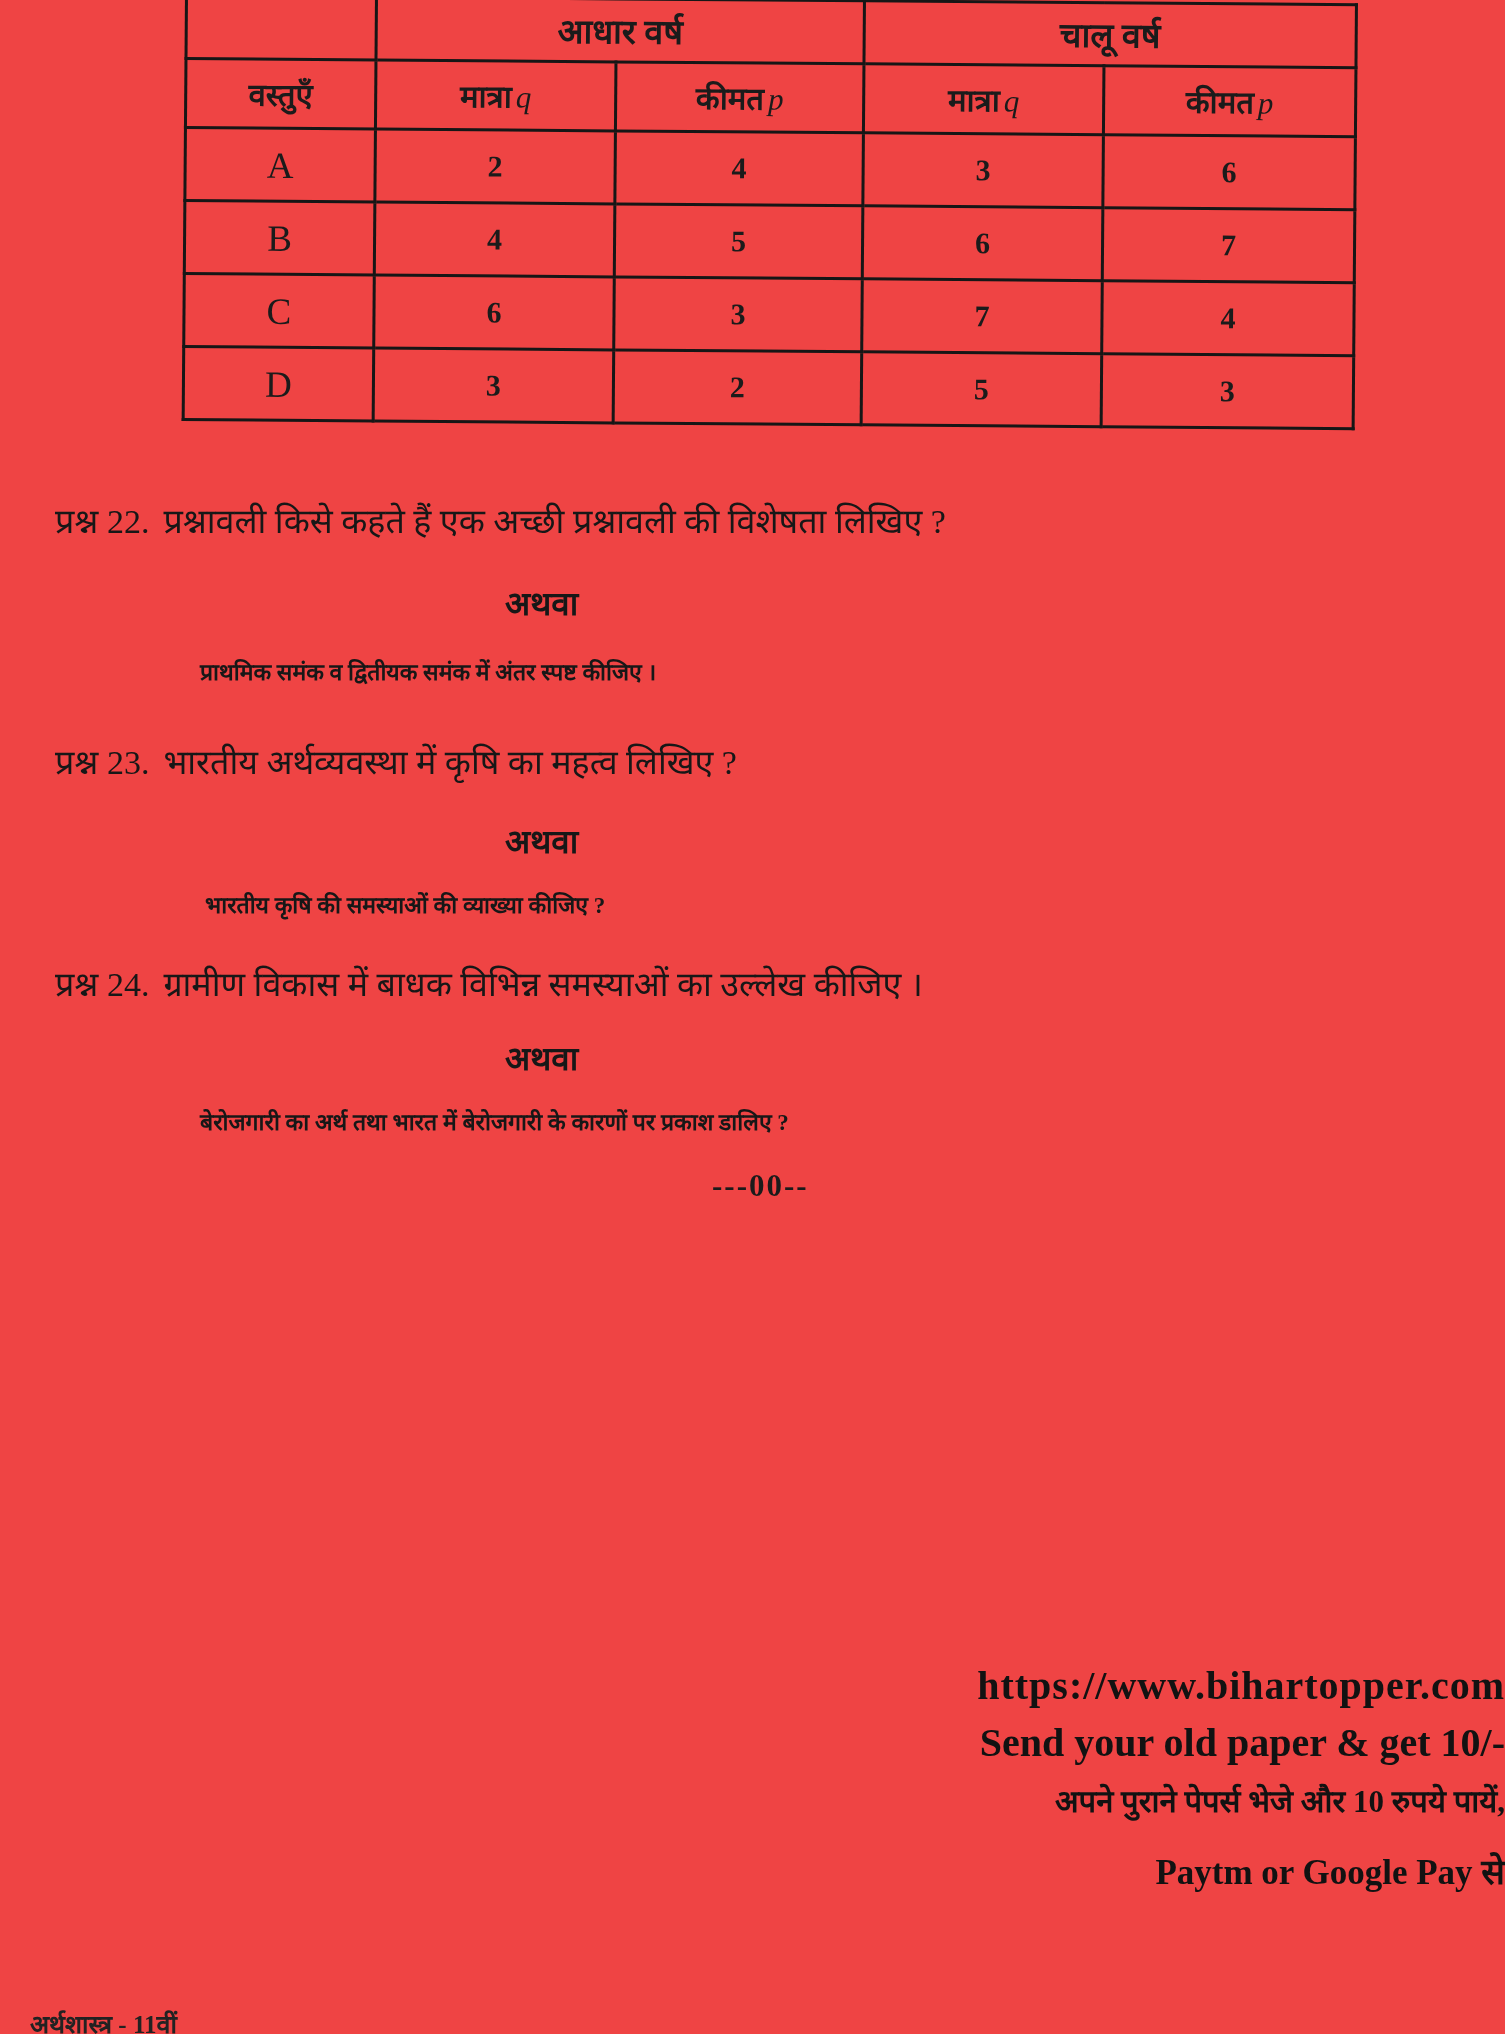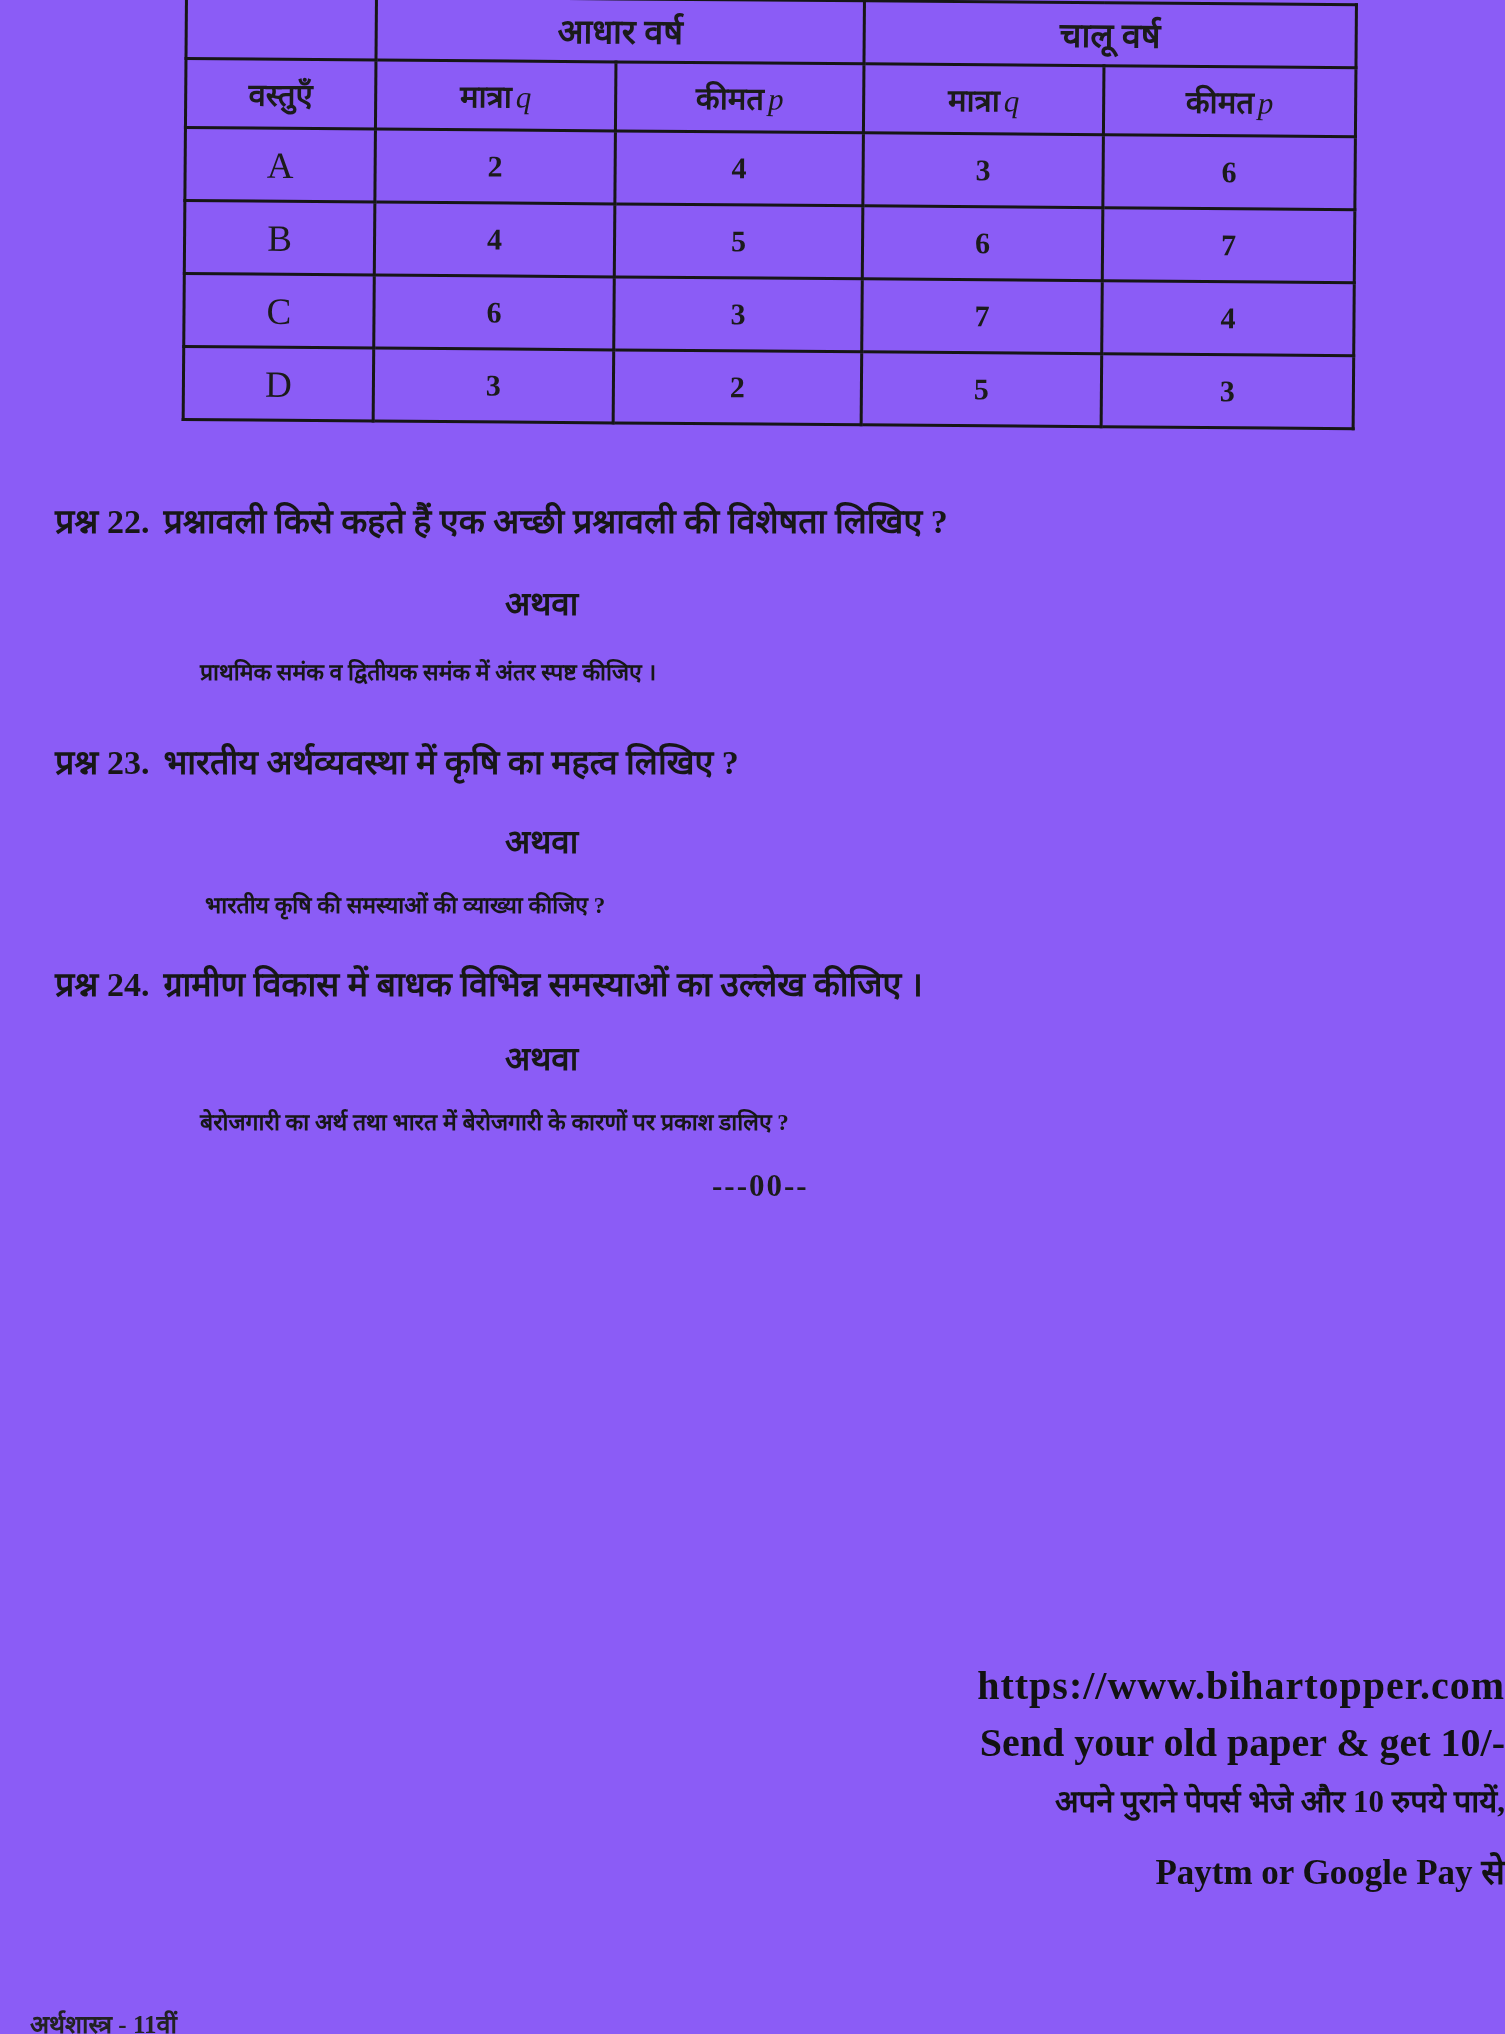--- a/index.html
+++ b/index.html
@@ -1,20 +1,20 @@
 <!DOCTYPE html>
 <html><head>
 <meta charset="utf-8">
 <style>
   html,body { margin:0; padding:0; background:#e8e8e8; }
   .page {
     position:relative;
     width:1505px; height:2034px;
     margin:0 auto;
-    background:#8b5cf6;
+    background:#ef4444;
     overflow:hidden;
     color:#1b1b1b;
     font-family:"Liberation Serif", serif;
   }
 
   
   table.idx {
     position:absolute;
     left:185px; top:-6px;
     border-collapse:collapse;
@@ -30,21 +30,21 @@
   .cell { text-align:center; vertical-align:middle; }
   .gh   { height:60px; font-size:34px; font-weight:700; }
   .ch   { height:66px; font-size:31px; font-weight:700; }
   .var  { font-style:italic; font-weight:400; font-size:31px; padding-left:4px; }
   .item { height:70px; font-size:37px; font-weight:400; }
   .num  { font-size:30px; font-weight:700; }
 
   
   .qline {
     position:absolute; left:55px;
-    font-size:34px; font-weight:700;
+    font-size:34px; font-weight:400;
     white-space:nowrap; color:#171717;
   }
   .qlabel { margin-right:14px; }
   .orline {
     position:absolute;
     font-size:33px; font-weight:700; color:#171717;
   }
   .altline {
     position:absolute;
     font-size:23px; font-weight:700;

